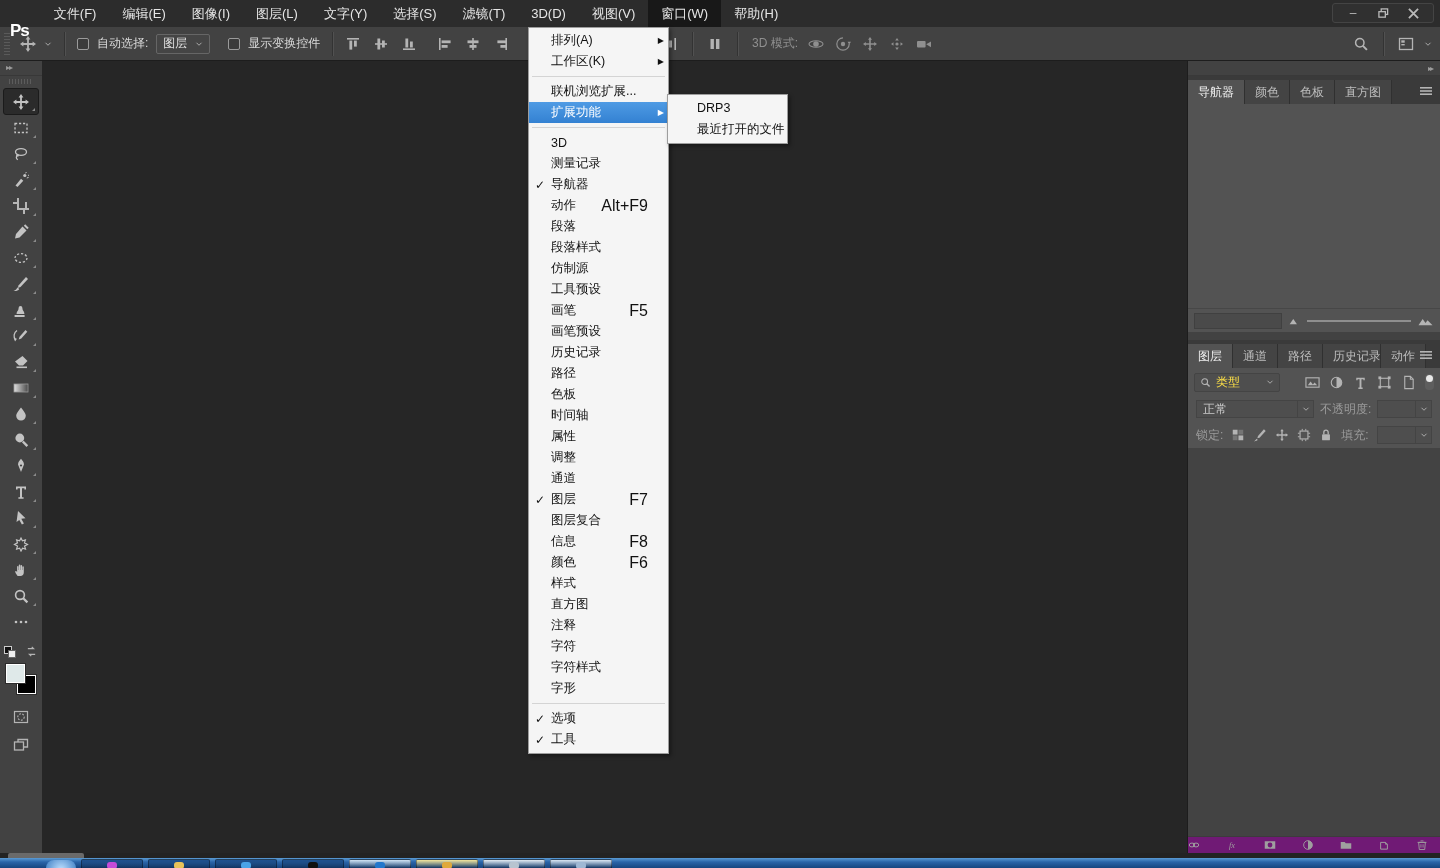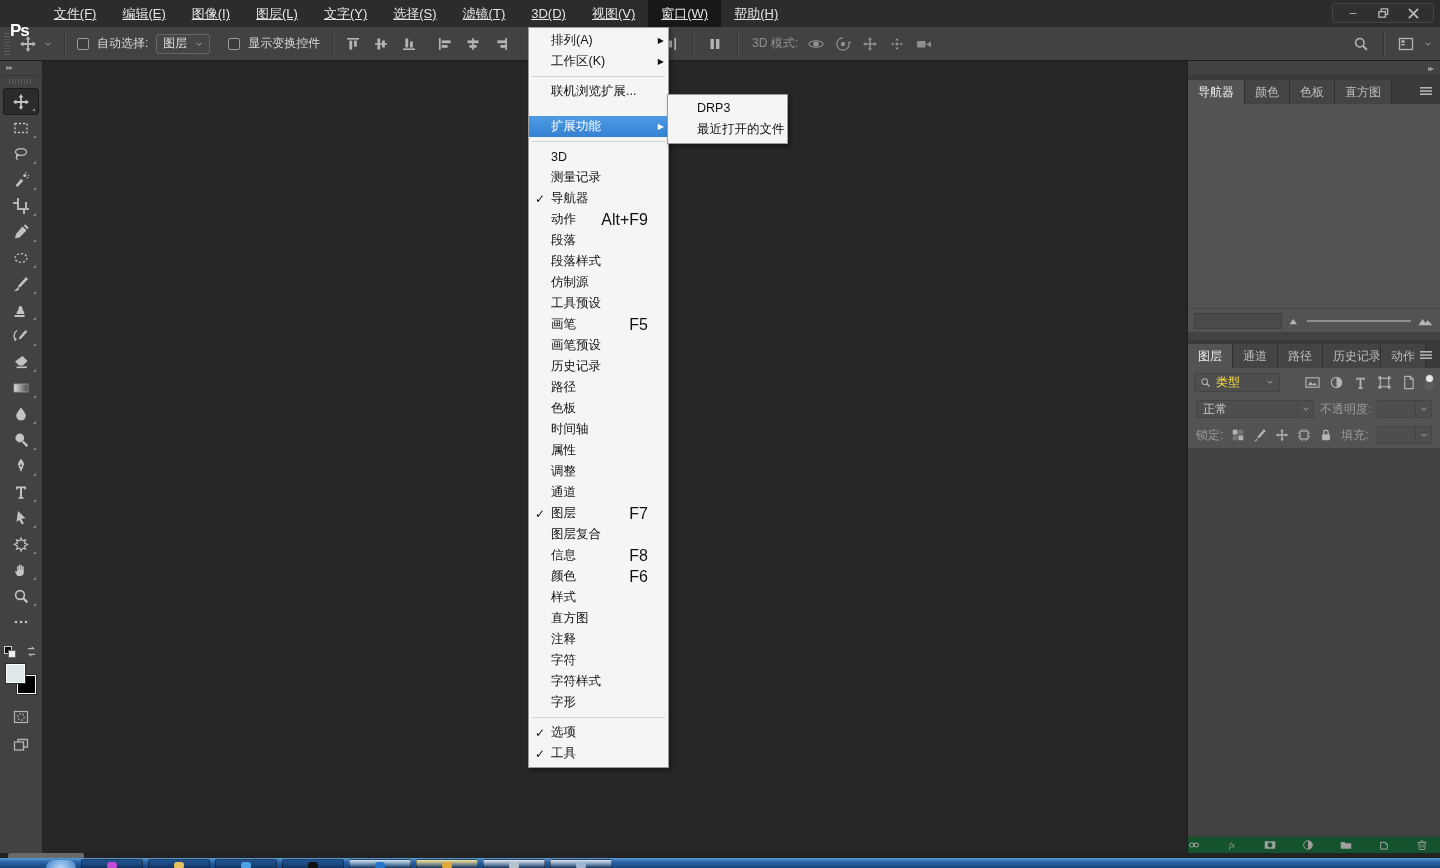--- a/index.html
+++ b/index.html
@@ -6,21 +6,21 @@
   html,body { width:1440px; height:868px; overflow:hidden; background:#262626;
               font-family:"Liberation Sans","DejaVu Sans",sans-serif; }
   .ic { display:inline-flex; align-items:center; justify-content:center; width:16px; height:16px; color:#b4b4b4; }
   .ic svg { width:100%; height:100%; }
 
   
   .menubar { position:absolute; top:0; left:0; right:0; height:27px; background:#2c2c2c;
              display:flex; align-items:center; z-index:5; }
   .ps-logo { color:#ffffff; font-weight:bold; font-size:17px; padding:0 12px 0 10px; letter-spacing:-1px;margin-top:35px; }
   .menus { display:flex; height:100%; }
-  .mb-item { color:#e6e6e6; font-size:13px; line-height:27px; padding:0 13px; height:27px; cursor:default;text-decoration:underline; }
+  .mb-item { color:#e6e6e6; font-size:13px; line-height:27px; padding:0 13px; height:27px; cursor:default; }
   .mb-item.active { background:#181818; }
   .win-ctrls { position:absolute; right:6px; top:3px; display:flex; gap:14px; align-items:center;
                border:1px solid #444; border-radius:3px; padding:2px 12px; background:#303030; }
   .wc { color:#b9b9b9; font-size:12px; width:16px; height:14px; display:flex; align-items:center; justify-content:center; }
 
   
   .optionsbar { position:absolute; top:27px; left:0; right:0; height:34px; background:#424242;
                 border-bottom:1px solid #1d1d1d; z-index:1; }
   .ob-left { position:absolute; left:0; top:0; height:100%; display:flex; align-items:center; gap:8px; padding-left:4px; }
   .grip { width:6px; height:22px; background:repeating-linear-gradient(0deg,#5a5a5a 0 1px,transparent 1px 3px); margin-right:2px; }
@@ -80,38 +80,38 @@
   .frow-icons { display:flex; gap:9px; align-items:center; flex:1; justify-content:flex-end; }
   .pill-toggle { width:9px; height:16px; background:#5e5e5e; border-radius:4px; position:relative; margin-left:2px; }
   .pill-toggle::before { content:""; position:absolute; top:1px; left:1px; width:7px; height:7px; border-radius:50%; background:#e9e9e9; }
   .blend-row { height:26px; background:#535353; display:flex; align-items:center; gap:6px; padding:0 8px; }
   .lab { color:#9b9b9b; font-size:12px; white-space:nowrap; }
   .dd-box { height:18px; background:#4e4e4e; border:1px solid #444; border-radius:0; display:flex;
             align-items:center; color:#c9c9c9; font-size:12px; padding-left:6px; justify-content:space-between; }
   .dd-chev { width:16px; height:100%; border-left:1px solid #444; display:flex; align-items:center; justify-content:center; }
   .lock-row { height:26px; background:#535353; display:flex; align-items:center; gap:8px; padding:0 8px; }
   .layers-list { flex:1; background:#434343; }
-  .lp-bottom { height:17px; background:#14532d; border-top:1px solid #3c3c3c; display:flex; align-items:center;
+  .lp-bottom { height:17px; background:#701a75; border-top:1px solid #3c3c3c; display:flex; align-items:center;
                justify-content:flex-end; gap:26px; padding-right:12px; }
   .lp-bottom .ic { color:#9f9f9f; width:14px; height:14px; }
 
   
   .statusstrip { position:absolute; left:0; right:0; bottom:10px; height:5px; background:#232323; }
   .status-box { position:absolute; left:8px; top:0; width:76px; height:5px; background:#6a6a6a; border-radius:2px 2px 0 0; }
   .taskbar { position:absolute; left:0; right:0; bottom:0; height:10px;
              background:linear-gradient(#5a9bd4,#2a64a8 40%,#16457f); display:flex; align-items:flex-end; z-index:20; }
   .orb { width:30px; height:8px; margin-left:46px; border-radius:14px 14px 0 0; background:radial-gradient(circle at 50% 120%,#bfe0ff,#3e7fc4); }
   .tk-btn { width:62px; height:9px; margin-left:5px; border-radius:2px 2px 0 0; border:1px solid rgba(0,0,0,.35); border-bottom:none; position:relative; }
   .tk-dot { position:absolute; left:50%; top:2px; transform:translateX(-50%); width:10px; height:7px; border-radius:3px; }
 
   
   .menu-popup { position:absolute; left:528px; top:27px; width:141px; background:#f5f5f5;
                 border:1px solid #9d9d9d; box-shadow:2px 2px 4px rgba(0,0,0,.4); z-index:100; padding:2px 0 3px; }
   .wm-item { height:21px; display:flex; align-items:center; font-size:12.5px; color:#111; padding:0 4px 0 6px; }
-  .wm-item.hl { background:linear-gradient(#4f9be4,#3381d2); color:#fff;margin-top:14px; }
+  .wm-item.hl { background:linear-gradient(#4f9be4,#3381d2); color:#fff; }
   .wm-check { width:16px; font-size:12px; text-align:left; }
   .wm-label { flex:1; white-space:nowrap; }
   .wm-sc { font-size:16px; padding-right:6px; }
   .wm-arr { width:10px; font-size:8px; text-align:right; }
   .wm-sep { height:1px; background:#d4d4d4; margin:4px 3px; }
 
   .submenu-popup { position:absolute; left:667px; top:94px; width:121px; background:#f5f5f5;
                    border:1px solid #9d9d9d; box-shadow:2px 2px 4px rgba(0,0,0,.4); z-index:101; padding:3px 0; }
   .sm-item { height:21px; line-height:21px; font-size:12.5px; color:#111; padding-left:29px; white-space:nowrap; }
 </style>

